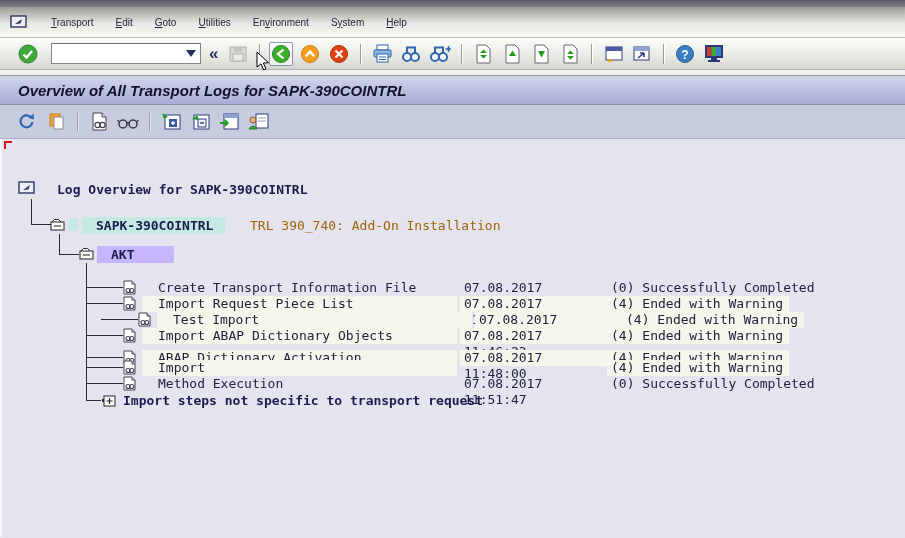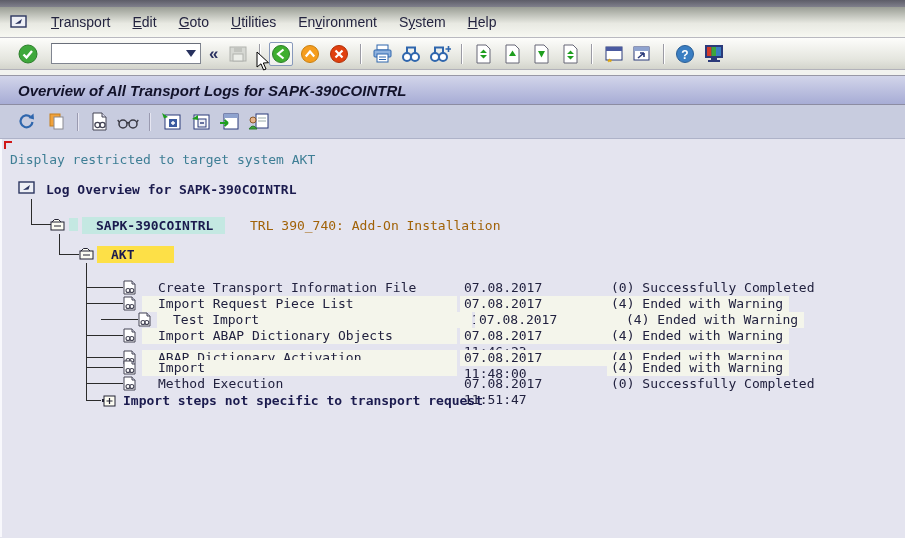--- a/index.html
+++ b/index.html
@@ -8,21 +8,21 @@
     position:relative; width:905px; height:538px; overflow:hidden;
     font-family:"Liberation Sans", sans-serif; background:#e4e4ef;
   }
   
   .top-edge { height:7px; background:linear-gradient(#5d5d68,#80808c); }
   
   .menubar {
     height:31px; display:flex; align-items:center; padding-left:10px;
     background:linear-gradient(#9a9e95 0%, #e8e9e2 55%, #f7f8f2 100%);
     border-bottom:1px solid #b9b9c0;
-    font-size:14px; color:#23233f;
+    font-size:10px; color:#23233f;
   }
   .menubar .sysicon { margin-right:12px; display:inline-flex; }
   .menu-item { padding:3px 11px; cursor:default; white-space:nowrap; }
   .menu-item u { text-decoration:underline; }
   
   .toolbar {
     height:32px; display:flex; align-items:center; padding-left:16px; gap:5px;
     background:linear-gradient(#fdfdfb, #e4e5de 70%, #d3d4cc);
     border-bottom:1px solid #b2b2ba;
   }
@@ -54,26 +54,26 @@
   .asep { width:1px; height:18px; background:#9a9ab0; margin:0 3px; box-shadow:1px 0 0 #e6e6f2; }
   
   .content {
     position:relative; height:398px; background:#e4e4ef;
     border-left:2px solid #f8f8fc;
     font-family:"DejaVu Sans Mono", monospace; font-size:13px; color:#21213f;
   }
   .abs { position:absolute; white-space:nowrap; }
   .marker { left:2px; top:2px; width:8px; height:8px; border-left:2px solid #d01818; border-top:2px solid #d01818; }
   .notice { left:8px; top:13px; color:#3e7e95; }
-  .rootrow { left:16px; top:42px; height:17px; display:flex; align-items:center; gap:10px; font-weight:bold; color:#1b1b4e; }
+  .rootrow { left:16px; top:42px; height:17px; display:flex; align-items:center; gap:21px; font-weight:bold; color:#1b1b4e; }
   .vline { border-left:1px solid #2b2b2b; width:0; }
   .hline { border-top:1px solid #2b2b2b; height:0; }
   .nodefield { height:17px; line-height:17px; padding-left:14px; font-weight:bold; color:#1b1b4e; }
   .cyanbg { background:#c4e8e2; }
-  .whitebg { background:#fde047; }
+  .whitebg { background:#c4b5fd; }
   .chip { width:9px; height:13px; background:#c4e8e2; }
   .desc { color:#a16207; }
   .steprow { position:absolute; left:0; right:0; height:16px; line-height:16px; }
   .steprow .stub { position:absolute; left:84px; top:7px; width:37px; border-top:1px solid #2b2b2b; }
   .steprow .ricon { position:absolute; left:121px; top:0px; }
   .steprow .f-action { position:absolute; left:140px; width:315px; padding-left:16px; height:16px; }
   .steprow .f-date { position:absolute; left:458px; width:148px; padding-left:4px; height:16px; }
   .steprow .f-status { position:absolute; left:605px; padding:0 6px 0 4px; height:16px; }
   .steprow.hl .f-action, .steprow.hl .f-date, .steprow.hl .f-status { background:#f4f5eb; }
   .footerrow { left:0; top:254px; height:16px; line-height:16px; font-weight:bold; color:#1b1b4e; }
@@ -300,21 +300,20 @@
           <line x1="10" y1="9" x2="18" y2="9" stroke="#9aa"></line>
           <circle cx="5" cy="8" r="3" fill="#e8b48c" stroke="#8a5a2a"></circle>
           <path d="M1 17 q4 -6 8 0 z" fill="#3da63d" stroke="#2a7a2a"></path>
         </svg>
     </span>
   </div>
 
   <div class="content">
     <div class="abs marker"></div>
 
-    <div class="abs notice">Display restricted to target system AKT</div>
 
     <div class="abs rootrow">
       <span>
         <svg width="18" height="14" viewBox="0 0 18 14">
             <rect x="1" y="1" width="15" height="11" fill="#eef0f6" stroke="#2b3560" stroke-width="1.4"></rect>
             <path d="M5 9 L12 4 L10.5 8.5 Z" fill="#2b3560"></path>
           </svg>
       </span>
       <span>Log Overview for SAPK-390COINTRL</span>
     </div>

